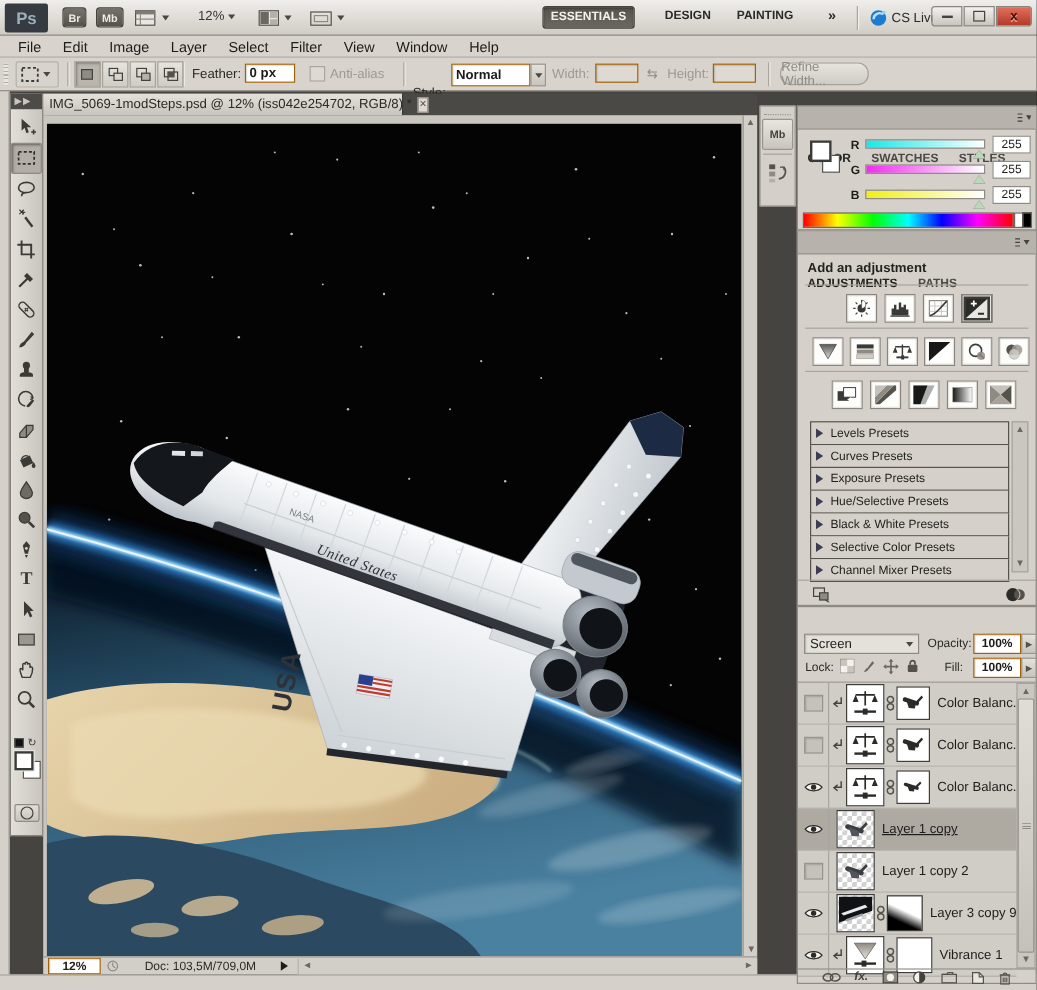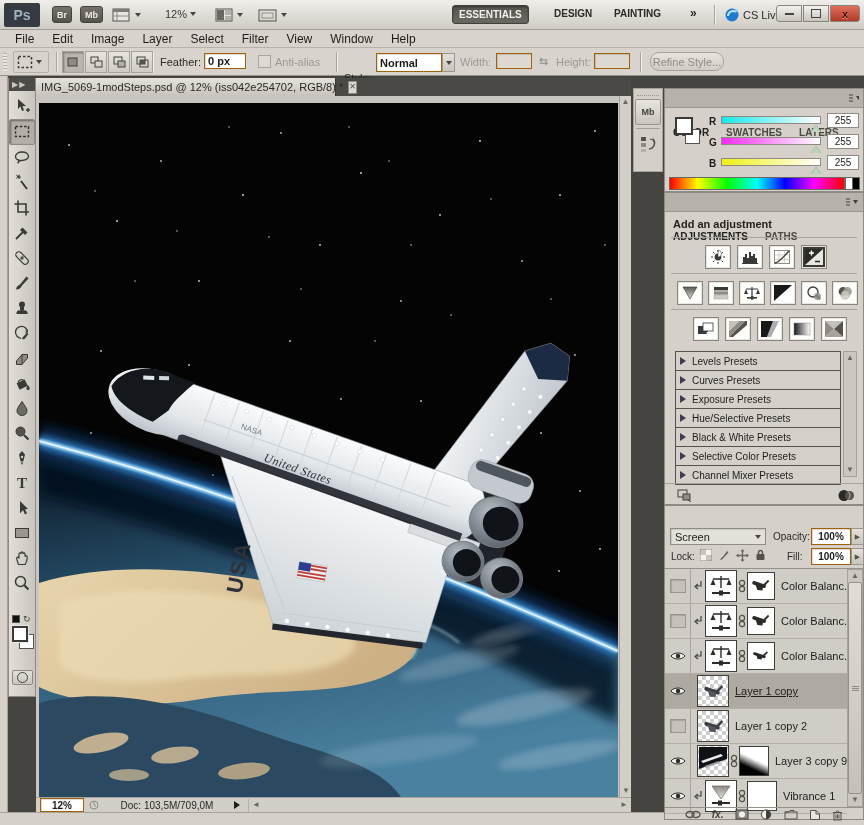--- a/index.html
+++ b/index.html
@@ -214,21 +214,21 @@
     <div class="spinbtn" style="height:17px;">
         <span class="caret"></span>
       </div>
   </div>
   <div class="p optlbl dis" style="left:460px;top:8px;">Width:</div>
   <div class="p inbox dis" style="left:496px;top:5px;width:36px;height:16px;"></div>
   <div class="p" style="left:539px;top:7px;color:#8f8b84;font-size:11px;">⇆</div>
   <div class="p optlbl dis" style="left:556px;top:8px;">Height:</div>
   <div class="p inbox dis" style="left:594px;top:5px;width:36px;height:16px;"></div>
   <div class="p sep" style="left:640px;top:4px;height:20px;"></div>
-  <div class="p rebtn" style="left:650px;top:4px;width:74px;height:19px;">Refine Style...</div>
+  <div class="p rebtn" style="left:650px;top:4px;width:74px;height:19px;">Refine Width...</div>
 </div>
 
 <div class="p leftframe"></div>
 <div class="p botframe"></div>
 
 <div class="p toolpanel">
   <div class="p tphead">▶▶</div>
   <div style="margin-top:16px;"></div>
   <div class="toolbtn">
       <svg width="20" height="20">
@@ -598,21 +598,21 @@
         <path d="M10,14 A6,6 0 0 0 14,4" fill="none" stroke="#55524c" stroke-width="1.5"></path>
         <path d="M14,4 l-3,.5 M14,4 l.5,3" stroke="#55524c"></path>
       </svg>
   </div>
 </div>
 
 <div class="p panel" style="top:88px;height:104px;">
   <div class="tabbar">
     <div class="ptab active">COLOR</div>
     <div class="ptab">SWATCHES</div>
-    <div class="ptab">LAYERS</div>
+    <div class="ptab">STYLES</div>
     <svg class="pmenuicon" width="14" height="10">
         <path d="M1,2 l4,0 M1,5 l4,0 M1,8 l4,0" stroke="#44423d"></path>
         <path d="M8,3 l5,0 l-2.5,4 Z" fill="#44423d"></path>
       </svg>
   </div>
   <div class="p" style="left:10px;top:28px;width:18px;height:18px;background:#fff;border:2px solid #3c3a36;z-index:2;"></div>
   <div class="p" style="left:20px;top:40px;width:15px;height:15px;background:#fff;border:1px solid #55524c;"></div>
 
   <div class="p" style="left:44px;top:27px;font-size:10px;font-weight:bold;">R</div>
   <div class="p slider-bar" style="left:56px;top:27px;width:100px;background:linear-gradient(90deg,#17e8e8,#ffffff);"></div>

